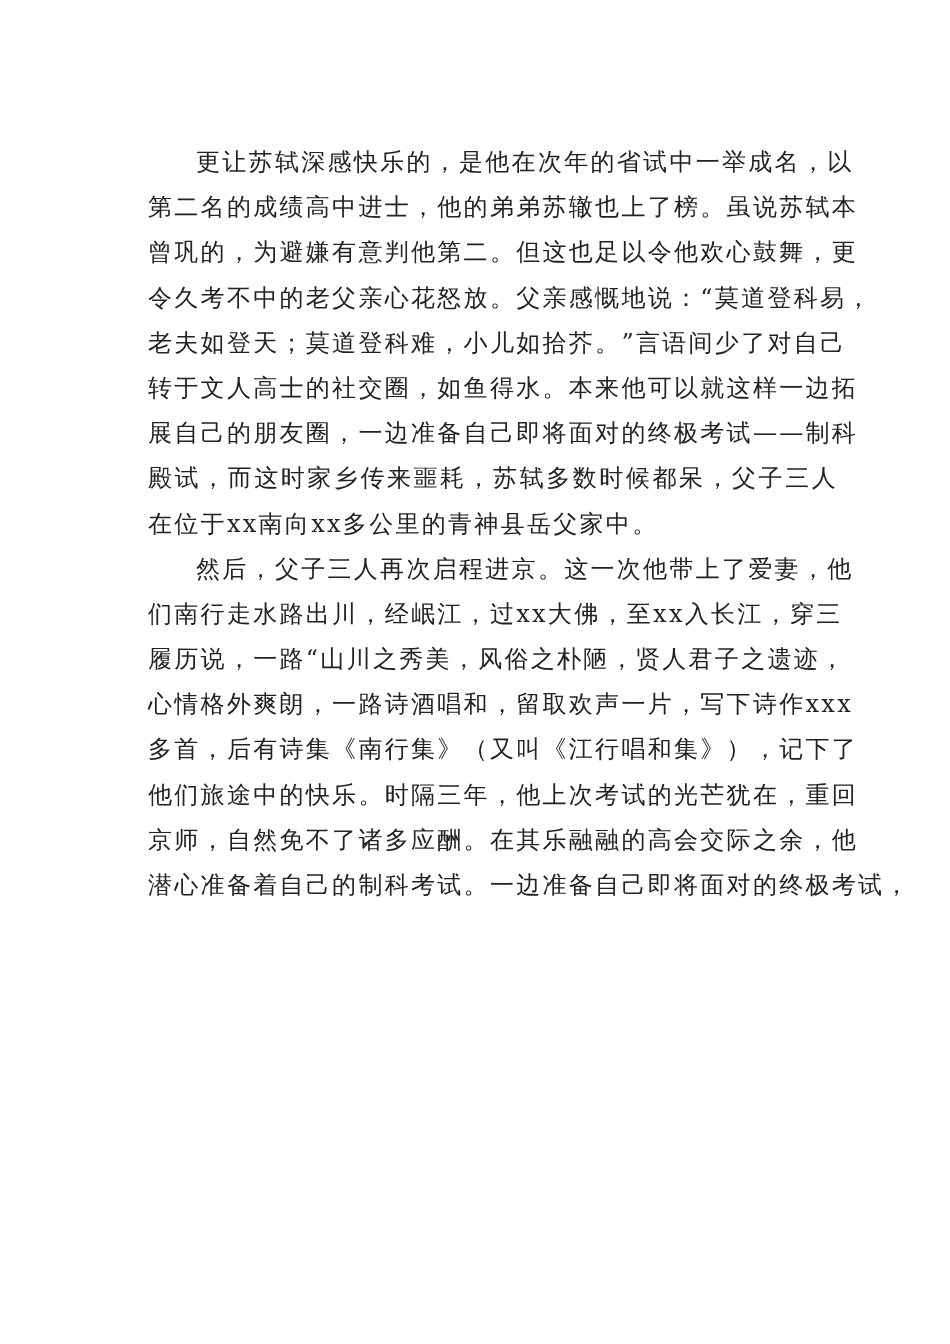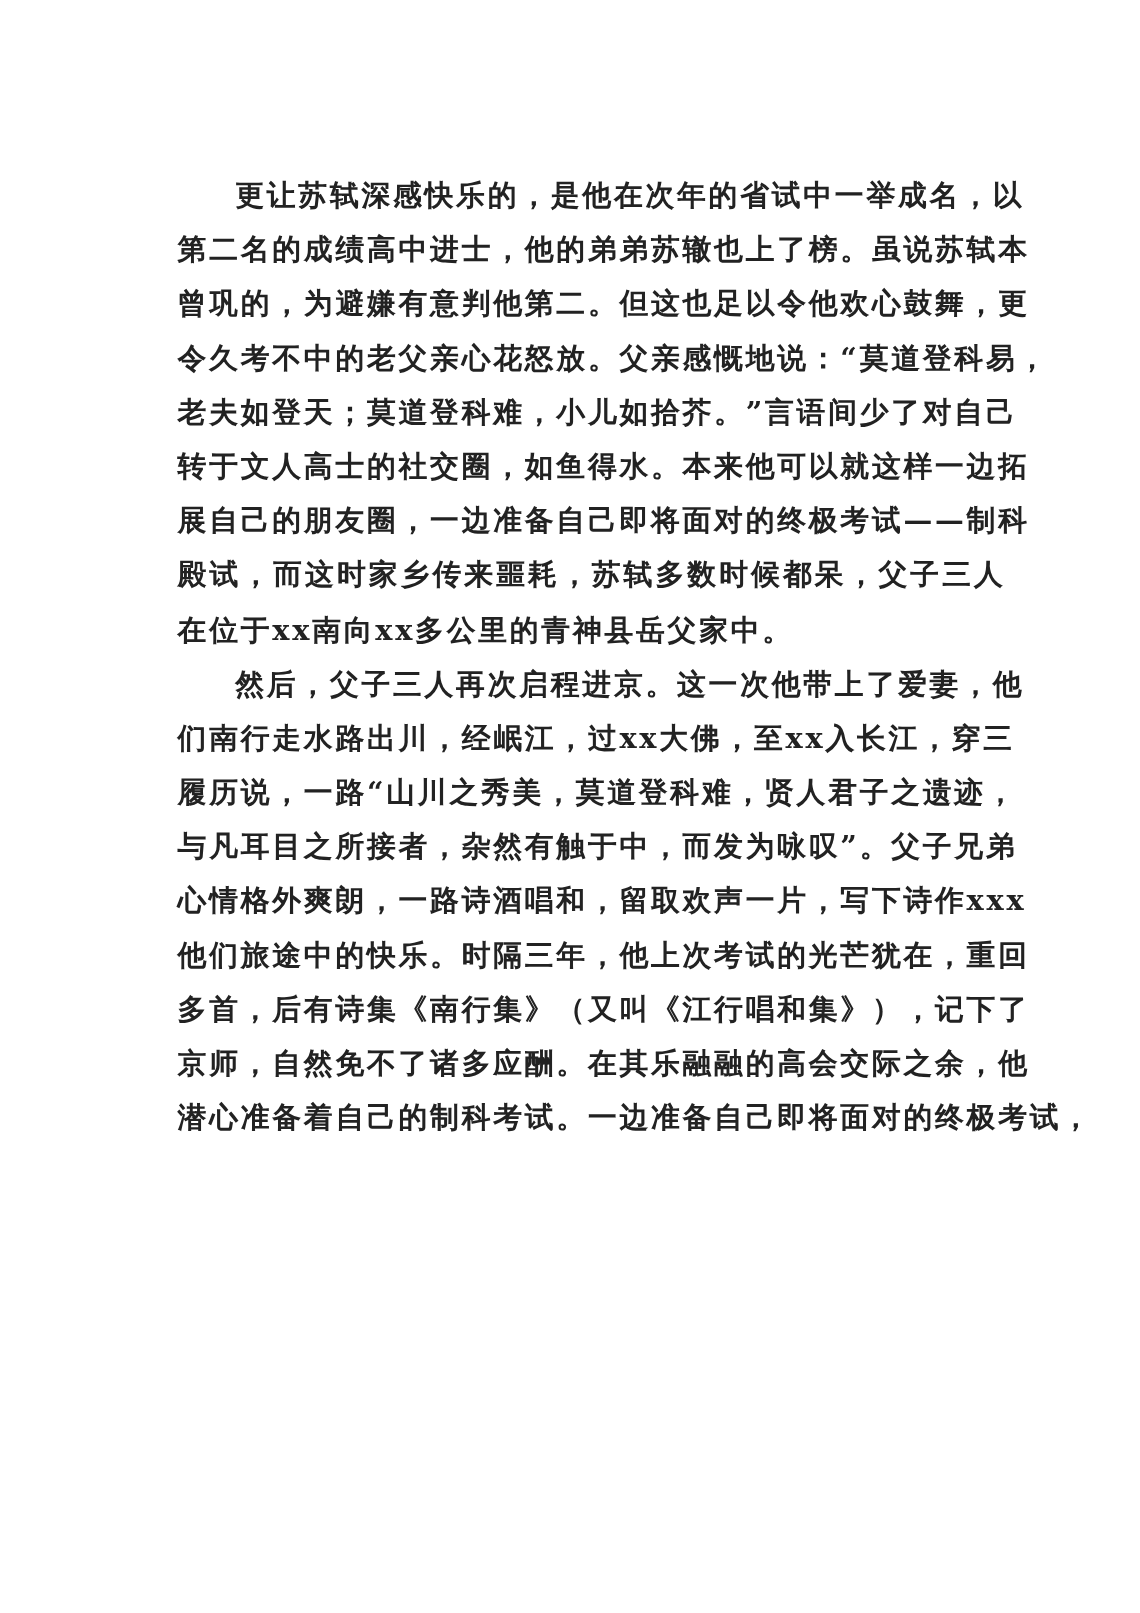--- a/index.html
+++ b/index.html
@@ -1,17 +1,17 @@
 <!DOCTYPE html>
 <html><head>
 <meta charset="utf-8">
 <style>
   html, body { margin: 0; padding: 0; background: #ffffff; }
   body { width: 950px; height: 1344px; position: relative; overflow: hidden; }
-  .page { position: absolute; left: 148px; top: 140px; width: 690px; font-weight: bold; }
+  .page { position: absolute; left: 148px; top: 140px; width: 690px; }
   .para {
     font-family: "DejaVu Serif", "Liberation Serif", serif;
     font-size: 24px;
     line-height: 45.2px;
     color: #222222;
     margin: 0;
     text-align: justify;
     text-justify: inter-character;
     letter-spacing: 2.3px;
   }
@@ -32,21 +32,20 @@
   </div>
   <div class="para">
     <span class="line">转于文人高士的社交圈，如鱼得水。本来他可以就这样一边拓</span>
     <span class="line">展自己的朋友圈，一边准备自己即将面对的终极考试——制科</span>
     <span class="line">殿试，而这时家乡传来噩耗，苏轼多数时候都呆，父子三人</span>
     <span class="line last">在位于xx南向xx多公里的青神县岳父家中。</span>
   </div>
   <div class="para">
     <span class="line indent">然后，父子三人再次启程进京。这一次他带上了爱妻，他</span>
     <span class="line">们南行走水路出川，经岷江，过xx大佛，至xx入长江，穿三</span>
-    <span class="line">履历说，一路“山川之秀美，莫道登科难，贤人君子之遗迹，</span>
-    <span class="line">与凡耳目之所接者，杂然有触于中，而发为咏叹”。父子兄弟</span>
+    <span class="line">履历说，一路“山川之秀美，风俗之朴陋，贤人君子之遗迹，</span>
     <span class="line">心情格外爽朗，一路诗酒唱和，留取欢声一片，写下诗作xxx</span>
+    <span class="line">多首，后有诗集《南行集》（又叫《江行唱和集》），记下了</span>
     <span class="line">他们旅途中的快乐。时隔三年，他上次考试的光芒犹在，重回</span>
-    <span class="line">多首，后有诗集《南行集》（又叫《江行唱和集》），记下了</span>
     <span class="line">京师，自然免不了诸多应酬。在其乐融融的高会交际之余，他</span>
     <span class="line">潜心准备着自己的制科考试。一边准备自己即将面对的终极考试，</span>
   </div>
 </div>
 
 </body></html>

